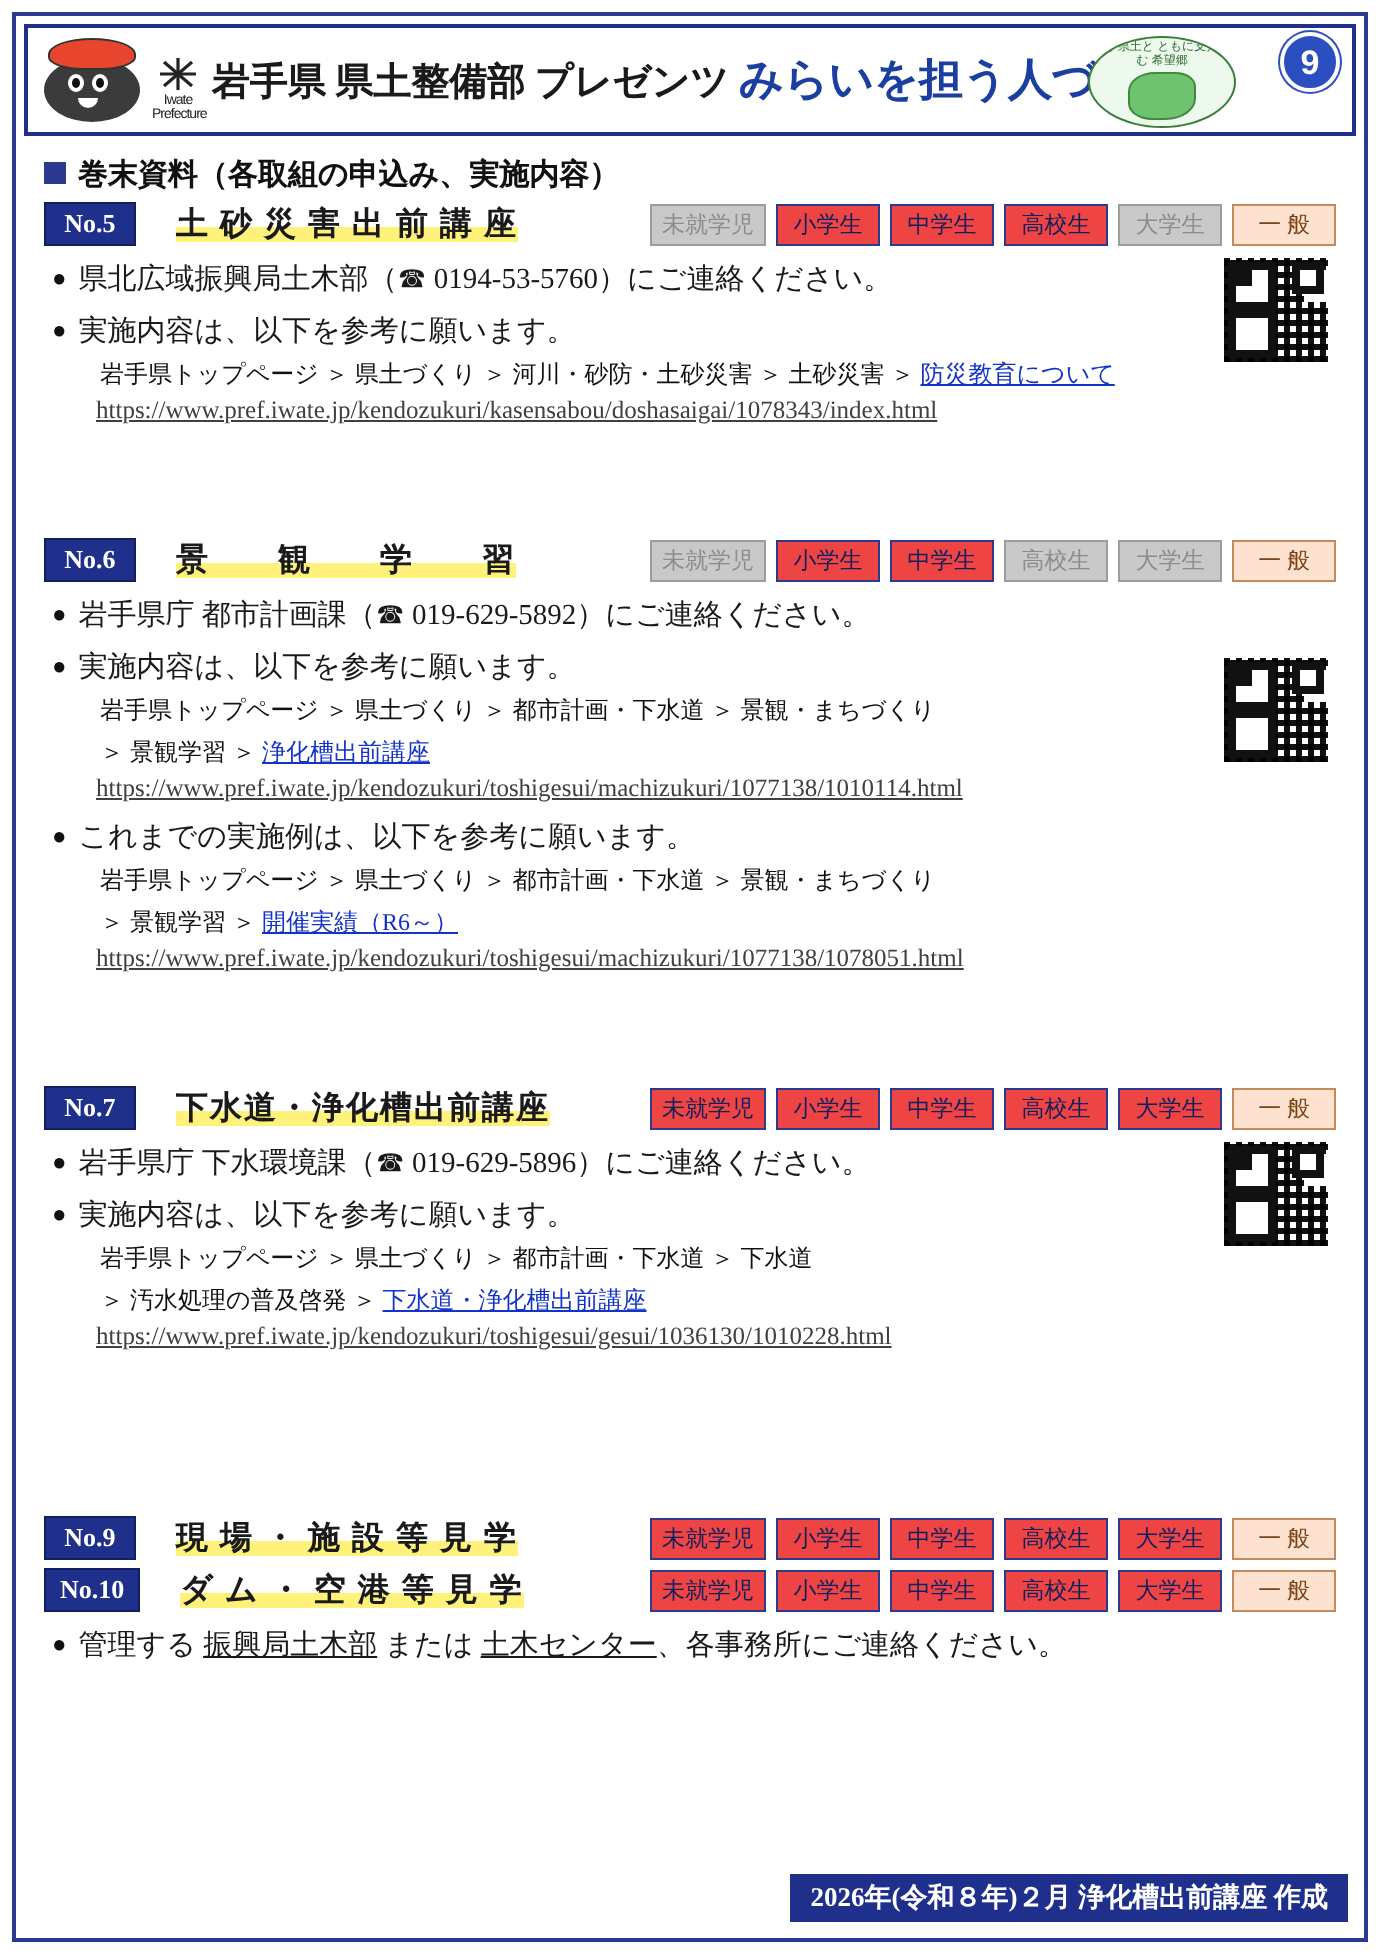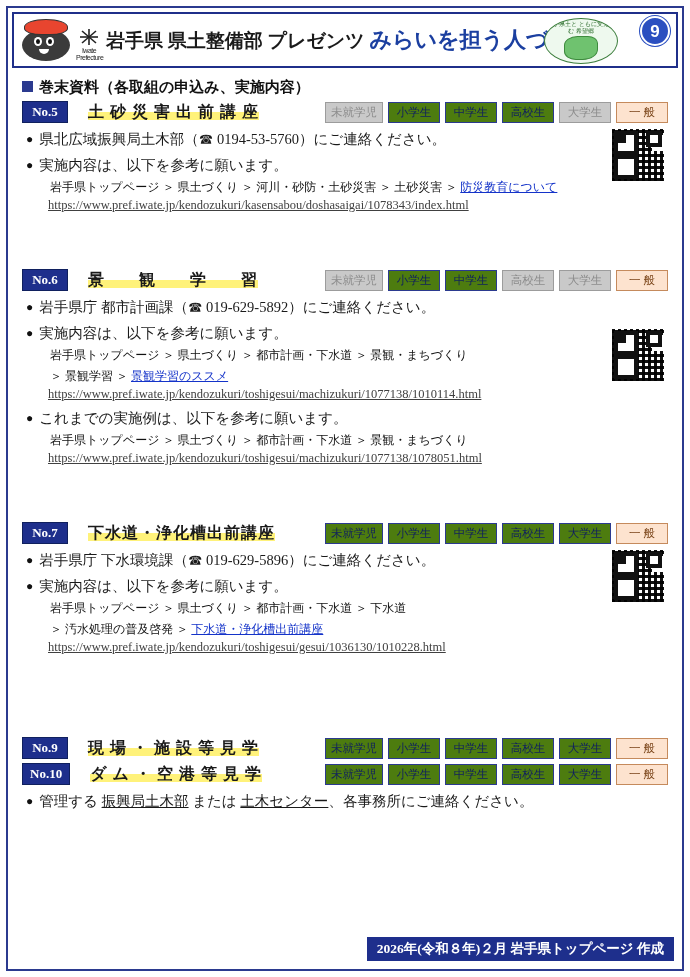--- a/index.html
+++ b/index.html
@@ -112,21 +112,21 @@
     font-family:"Liberation Serif", serif;
     position:relative; white-space:nowrap;
     padding:0 4px;
   }
   .course-title .hl {
     background:linear-gradient(transparent 55%, #fff27a 55%);
   }
   .tags { display:flex; gap:5px; margin-left:auto;justify-content:space-between; }
   .tag {
     font-size:11.5px; padding:2px 5px; min-width:52px; text-align:center;
-    border:1px solid #2b3a8f; color:#10205e; background:#4d7c0f;
+    border:1px solid #2b3a8f; color:#10205e; background:#ef4444;
     font-family:"Liberation Serif", serif;
   }
   .tag.off { background:#c9c9c9; color:#8c8c8c; border-color:#9c9c9c; }
   .tag.gen { background:#fde3cf; border-color:#c58a5c; color:#7a4418; }
   
   .bullet {
     margin:7px 0 0 4px; display:flex; gap:6px; align-items:flex-start;
   }
   .bullet .dot { font-size:12px; line-height:1.5; color:#111; }
   .bullet .txt { font-size:14.5px; font-family:"Liberation Serif", serif; }
@@ -262,29 +262,32 @@
       <span class="txt u">岩手県庁 都市計画課（☎ 019-629-5892）にご連絡ください。</span>
     </div>
     <div class="bullet">
       <span class="dot">●</span>
       <span class="txt">実施内容は、以下を参考に願います。</span>
     </div>
     <div class="sub">
       <span>岩手県トップページ ＞ 県土づくり ＞ 都市計画・下水道 ＞ 景観・まちづくり</span>
     </div>
     <div class="sub">
-      <span>＞ 景観学習 ＞ </span><span class="link">景観学習のススメ</span>
+      <span>＞ 景観学習 ＞ </span><span class="link">浄化槽出前講座</span>
     </div>
     <div class="url">https://www.pref.iwate.jp/kendozukuri/toshigesui/machizukuri/1077138/1010114.html</div>
     <div class="bullet">
       <span class="dot">●</span>
       <span class="txt">これまでの実施例は、以下を参考に願います。</span>
     </div>
     <div class="sub">
       <span>岩手県トップページ ＞ 県土づくり ＞ 都市計画・下水道 ＞ 景観・まちづくり</span>
+    </div>
+    <div class="sub">
+      <span>＞ 景観学習 ＞ </span><span class="link">開催実績（R6～）</span>
     </div>
     <div class="url">https://www.pref.iwate.jp/kendozukuri/toshigesui/machizukuri/1077138/1078051.html</div>
     <div class="qr" style="right:2px; top:58px;">
       <span class="tr"></span>
         <span class="core"></span>
     </div>
   </div>
 
   <div class="spacer-lg"></div>
 
@@ -349,14 +352,14 @@
         <div class="tag">大学生</div>
         <div class="tag gen">一 般</div>
       </div>
     </div>
     <div class="bullet">
       <span class="dot">●</span>
       <span class="txt"><span>管理する </span><span class="u">振興局土木部</span><span> または </span><span class="u">土木センター</span><span>、各事務所にご連絡ください。</span></span>
     </div>
   </div>
 
-  <div class="footer">2026年(令和８年)２月 岩手県トップページ 作成</div>
+  <div class="footer">2026年(令和８年)２月 浄化槽出前講座 作成</div>
 </div>
 
 </body></html>

